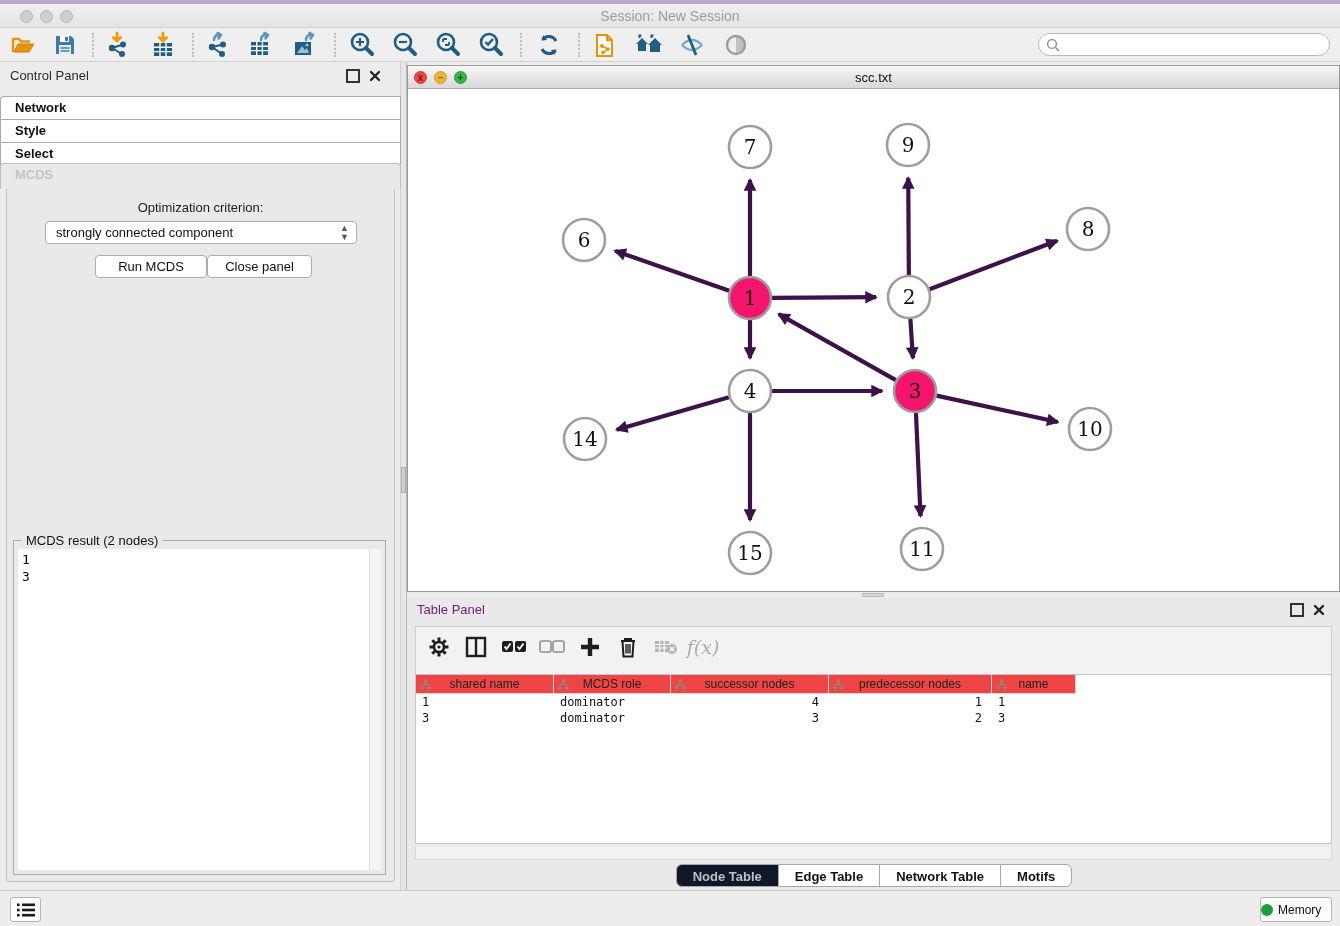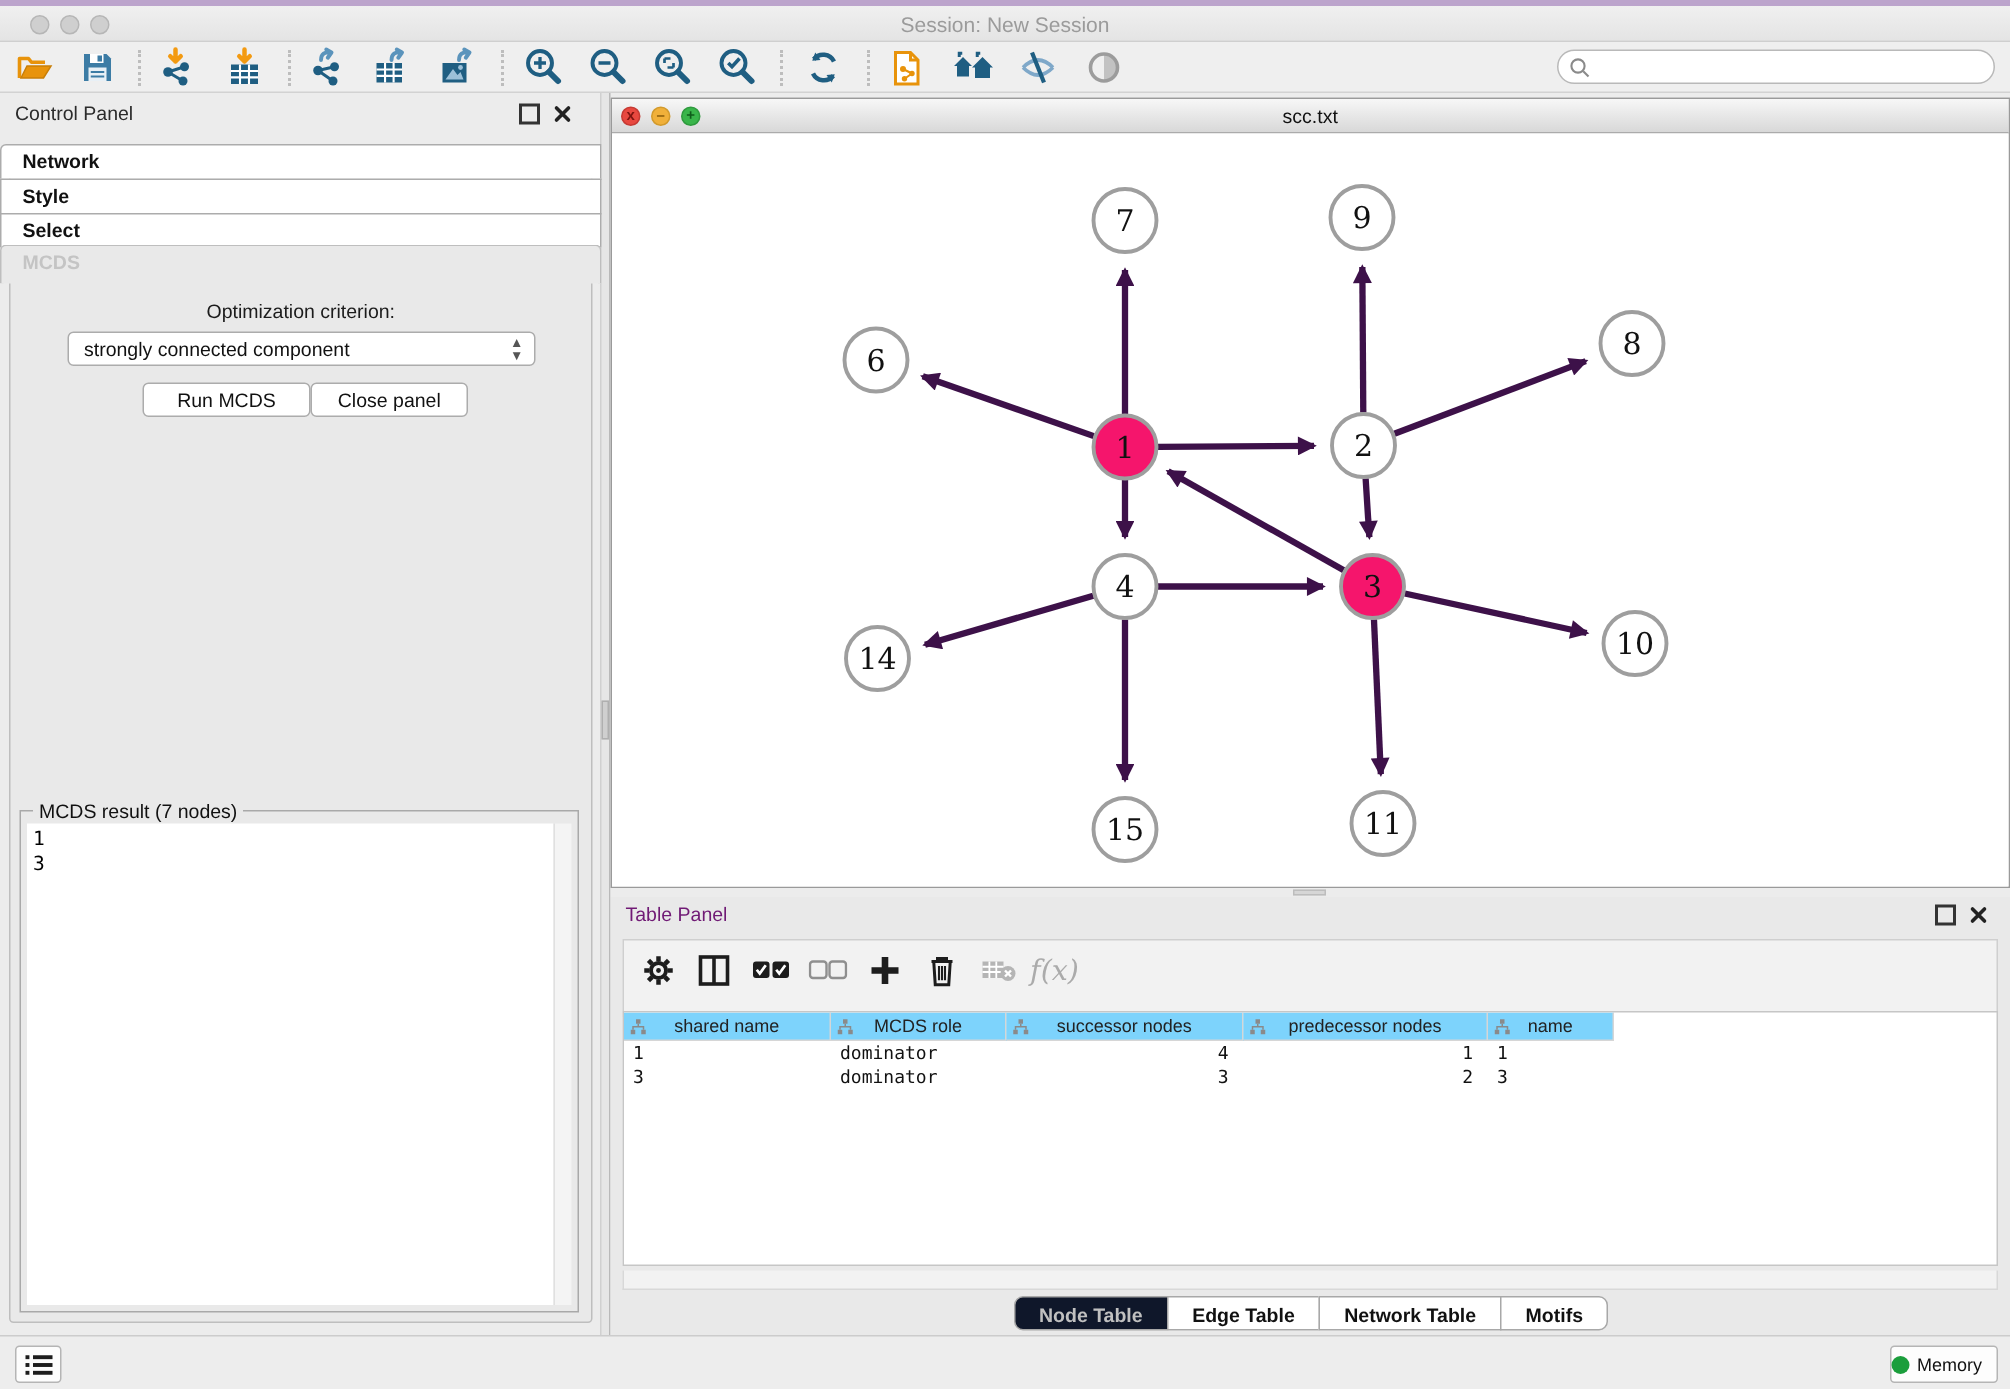--- a/index.html
+++ b/index.html
@@ -96,21 +96,21 @@
   .tp-header { position:relative; height:24px; }
   .tp-header .ph-title { position:absolute; left:10px; top:4px; font-size:13px; color:#701a75; }
   .tp-toolbar { position:absolute; left:8px; right:8px; top:28px; height:52px;
     background:#F2F2F2; border:1px solid #CFCFCF; }
   .tp-tool { position:absolute; top:5px; width:30px; height:30px; display:flex;
     align-items:center; justify-content:center; cursor:pointer; }
   .fx { font-family:"DejaVu Serif",serif; font-style:italic; font-size:19px; color:#ABABAB; }
   .tp-table { position:absolute; left:8px; right:8px; top:76px; bottom:46px;
     background:#fff; border:1px solid #C6C6C6; overflow:hidden; }
   .thead { display:flex; height:19px; }
-  .th { position:relative; background:#7dd3fc; border-right:1px solid #D6D6D6;
+  .th { position:relative; background:#ef4444; border-right:1px solid #D6D6D6;
     border-bottom:1px solid #D6D6D6; font-size:12px; color:#222; text-align:center;
     line-height:18px; cursor:pointer; }
   .th svg { position:absolute; left:4px; top:4px; }
   .trow { display:flex; height:16px; font-family:"DejaVu Sans Mono",monospace;
     font-size:12px; color:#111; cursor:default; }
   .td { overflow:hidden; white-space:nowrap; line-height:16px; }
   .tp-hscroll { position:absolute; left:8px; right:8px; bottom:30px; height:13px;
     background:#F2F2F2; border:1px solid #D8D8D8; border-top:none; }
   .tp-tabs { position:absolute; left:0; width:100%; bottom:3px; display:flex;
     justify-content:center; }
@@ -291,21 +291,21 @@
   </div>
   <div class="cp-body">
     <div class="opt-label">Optimization criterion:</div>
     <div class="dropdown">
       <span class="dd-val">strongly connected component</span>
       <span class="dd-arrows">▲<br>▼</span>
     </div>
     <button class="cp-btn run-btn">Run MCDS</button>
     <button class="cp-btn closep-btn">Close panel</button>
     <div class="mcds-result">
-      <div class="mcds-legend">MCDS result (7 nodes)</div>
+      <div class="mcds-legend">MCDS result (2 nodes)</div>
       <div class="mcds-text">1
 3</div>
       <div class="mcds-scroll"></div>
     </div>
   </div>
   <div class="cp-tabs">
       <div class="cp-tab">Network</div>
       <div class="cp-tab">Style</div>
       <div class="cp-tab">Select</div>
       <div class="cp-tab active">MCDS</div>

